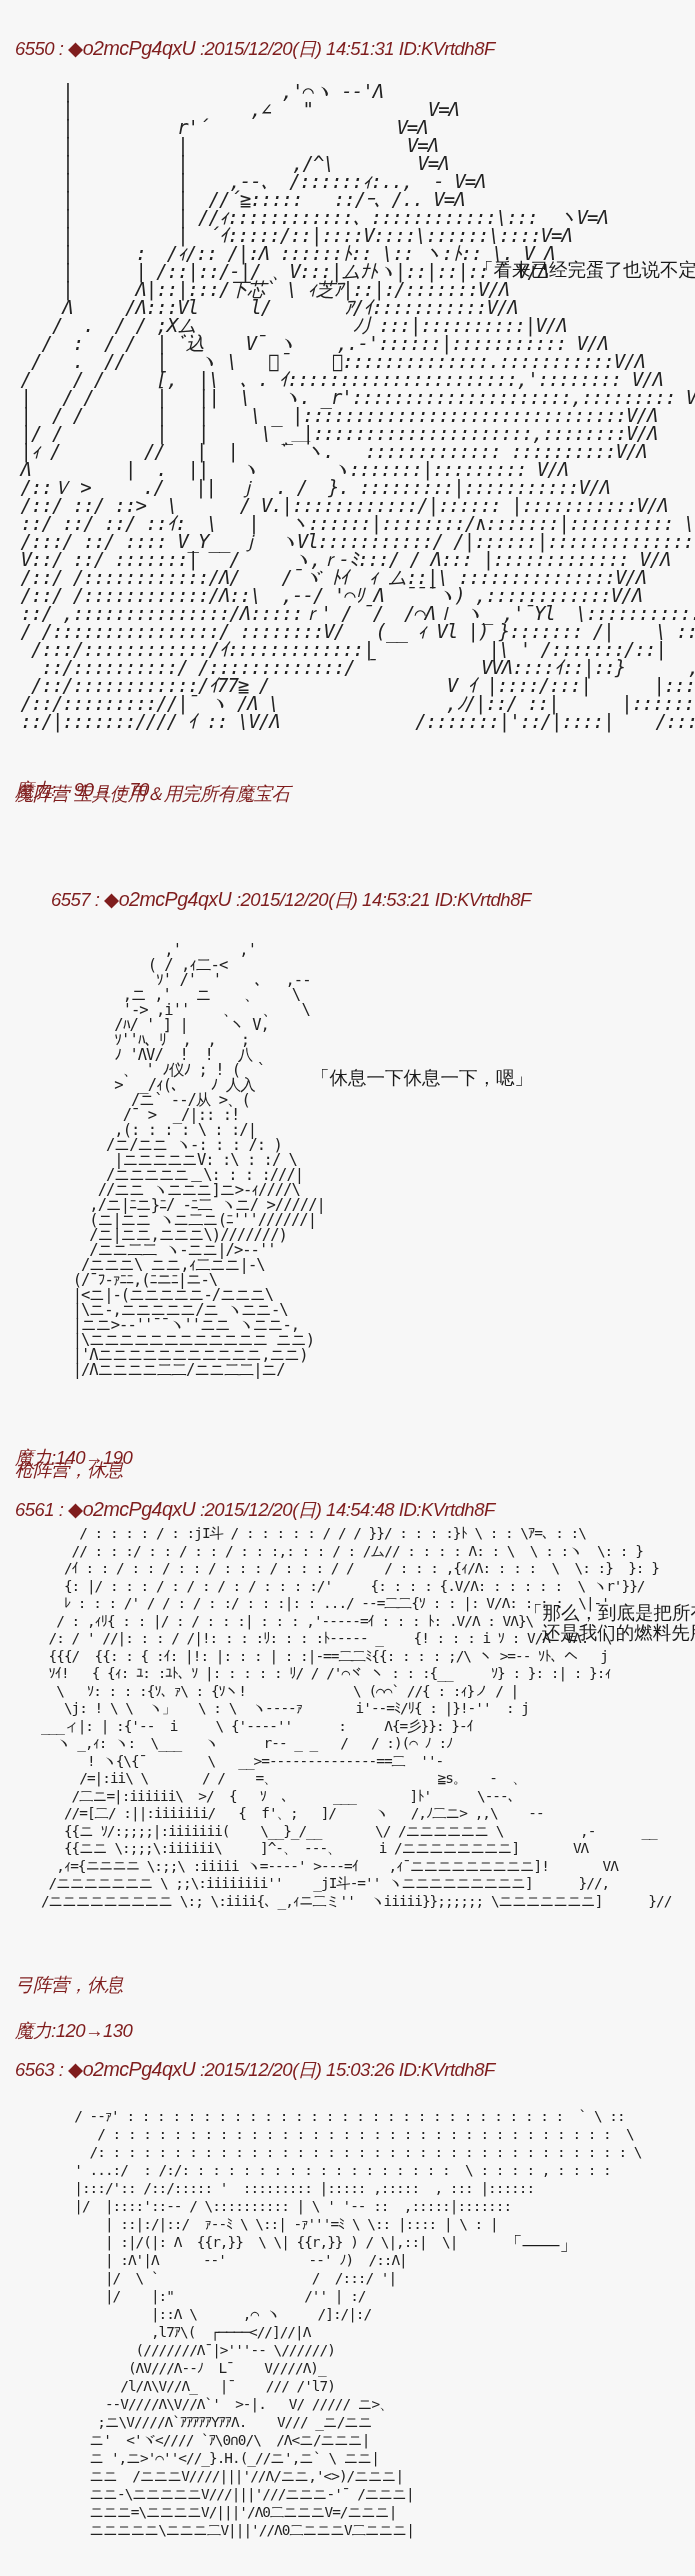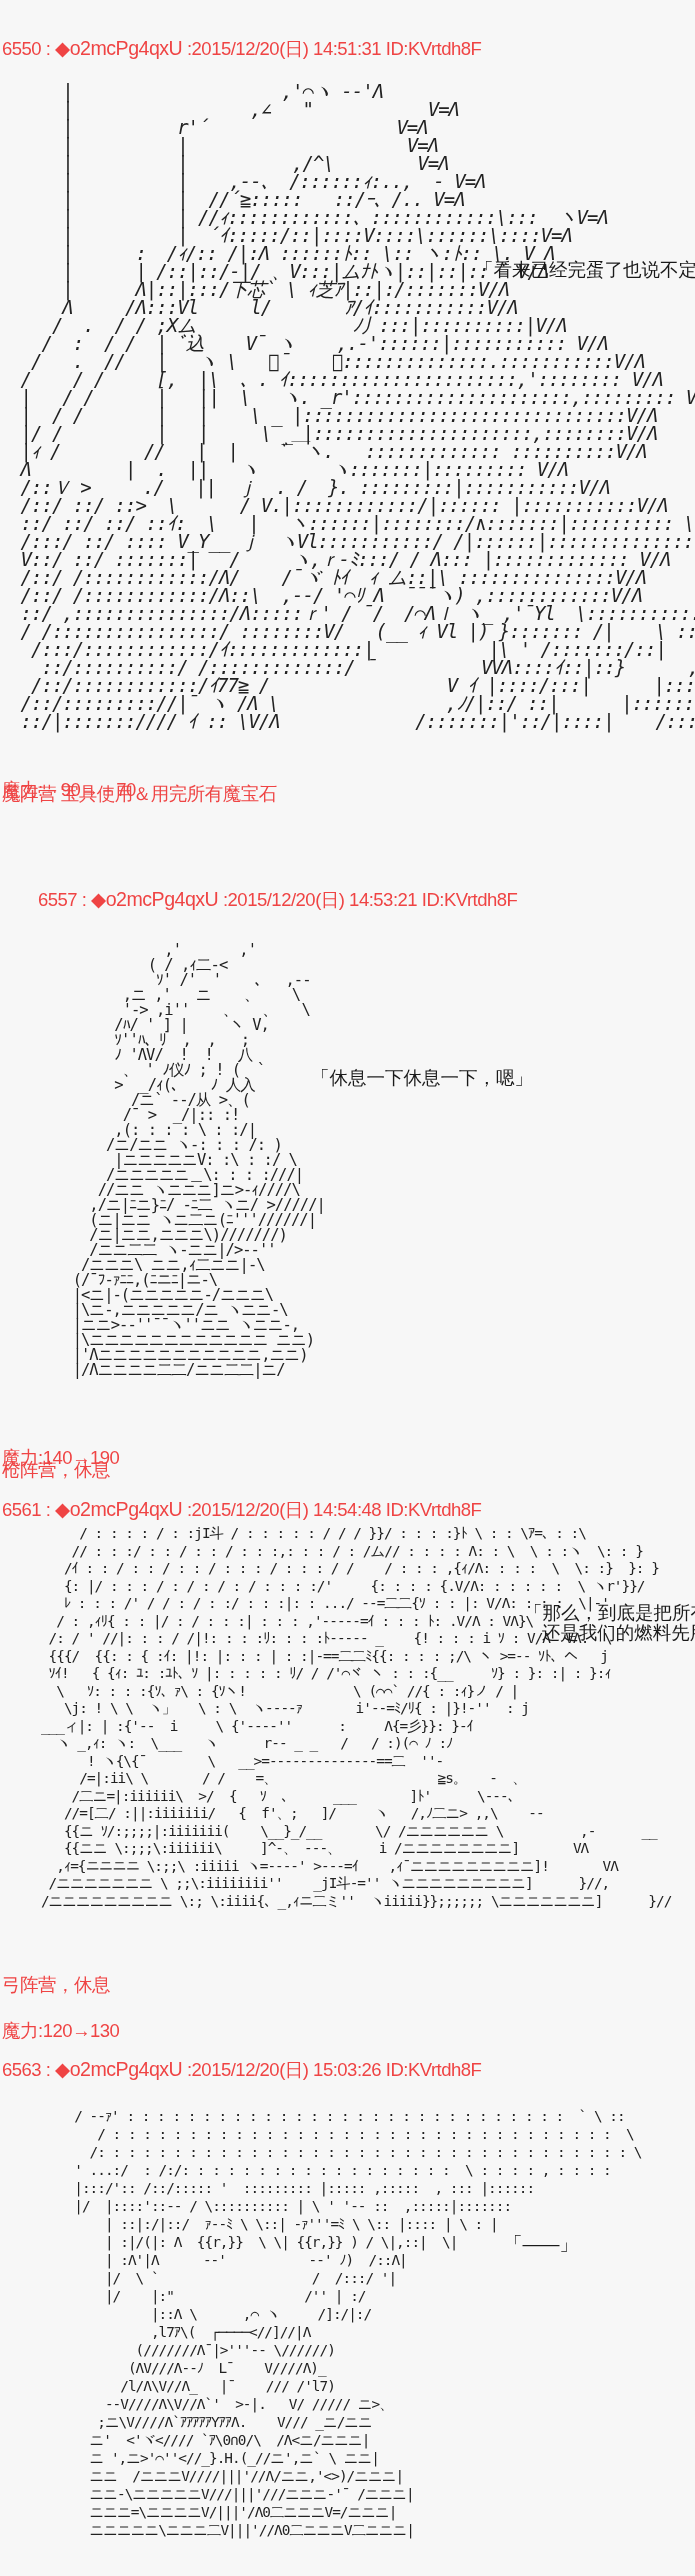--- a/index.html
+++ b/index.html
@@ -4,23 +4,23 @@
 <style>
   html, body { margin:0; padding:0; }
   body {
     width:696px; height:3340px; overflow:hidden;
     background:#f7f7f7;
     font-family:"DejaVu Sans", "Liberation Sans", sans-serif;
     color:#111;
     position:relative;
   }
   .post-header, .line {
-    position:absolute; left:2px; white-space:nowrap;
+    position:absolute; left:15px; white-space:nowrap;
     font-family:"Liberation Sans", "DejaVu Sans", sans-serif;
-    font-size:18.5px; letter-spacing:-0.5px; color:#ef4444;
+    font-size:18.5px; letter-spacing:-0.5px; color:#7f1d1d;font-style:italic;
   }
   .post-header .diamond { font-size:19.6px; }
   .aa {
     position:absolute; margin:0; white-space:pre;
     font-family:"DejaVu Sans Mono", "Liberation Mono", monospace;
     color:#222; font-size:17.5px; line-height:24px; letter-spacing:-1px;
     transform-origin:0 0;
   }
   .speech {
     position:absolute; white-space:pre; font-size:18.5px;

